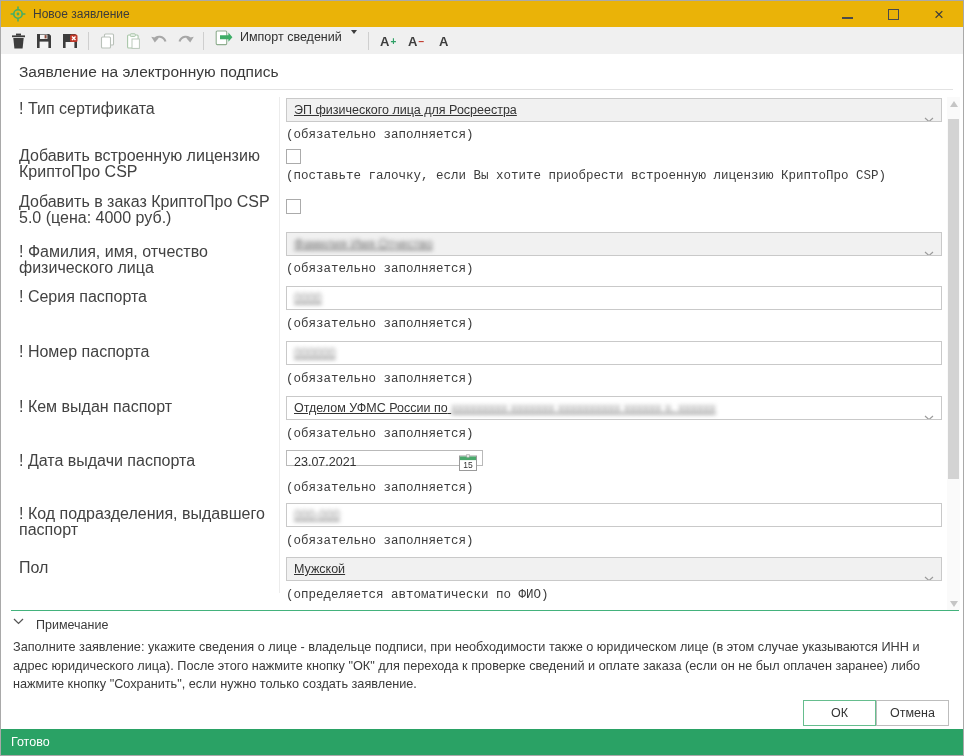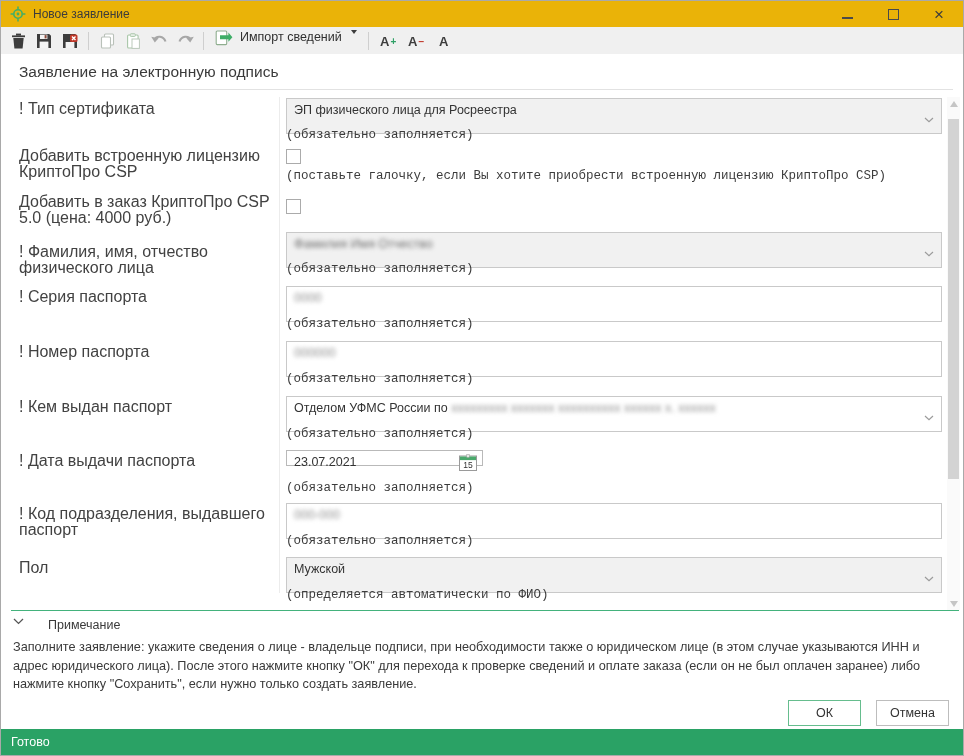--- a/index.html
+++ b/index.html
@@ -59,25 +59,25 @@
     border-bottom: 1px solid #e2e2e2;
   }
   
   .form-area { position: absolute; left: 0; top: 90px; width: 964px; height: 519px; background: #fff; }
   .col-sep { position: absolute; left: 278px; top: 6px; width: 1px; height: 496px; background: #ececec; }
   .row { position: absolute; left: 0; width: 964px; }
   .flabel { position: absolute; left: 18px; top: 3px; width: 258px; font-size: 16px; color: #424242; line-height: 16px; }
   .fctrl { position: absolute; left: 285px; }
   .fhint { position: absolute; left: 285px; font-size: 12.5px; color: #3c3c3c; font-family: Liberation Mono, monospace; }
   .selectbox, .inputbox {
-    position: relative; width: 656px; height: 36px;
+    position: relative; width: 656px; height: 24px;
     border: 1px solid #c9c9c9; background: #fff;
     font-size: 12.5px; color: #333;
     line-height: 22px; padding: 0 22px 0 7px;
-    white-space: nowrap; overflow: hidden;
+    white-space: nowrap; overflow: hidden; text-decoration: underline;
   }
   .selectbox.gray { background: #f1f1f1; border-color: #c9c9c9; }
   .chev { position: absolute; right: 7px; top: 9px; }
   .masked { color: #8f8f8f; filter: blur(2px); }
   .masked-dark { color: #6f6f6f; filter: blur(2px); }
   .checkbox { width: 15px; height: 15px; border: 1px solid #ababab; background: #fff; display: inline-block; }
   .datebox {
     position: relative; width: 197px; height: 16px;
     border: 1px solid #b9b9b9; background: #fff;
     font-size: 12.5px; color: #333; line-height: 23px; padding-left: 7px;
@@ -91,28 +91,28 @@
   .scroll-arrow { position: absolute; left: 0; width: 13px; height: 13px; display:flex; align-items:center; justify-content:center; }
   .arr-up { top: 0; }
   .arr-down { bottom: 0; }
   .tri-up { width:0; height:0; border-left:4.5px solid transparent; border-right:4.5px solid transparent; border-bottom:6px solid #c5c5c5; }
   .tri-down { width:0; height:0; border-left:4.5px solid transparent; border-right:4.5px solid transparent; border-top:6px solid #c5c5c5; }
   .scroll-thumb { position: absolute; left: 1px; top: 22px; width: 11px; height: 360px; background: #d3d3d3; }
   
   .green-rule { position: absolute; left: 10px; right: 4px; top: 609px; border-bottom: 1px solid #43b27c; }
   .note-head {
     position: absolute; left: 12px; top: 617px;
-    display: flex; align-items: flex-start; gap: 24px; font-size: 12.5px; color: #3a3a3a;
+    display: flex; align-items: flex-start; gap: 12px; font-size: 12.5px; color: #3a3a3a;
   }
   .note-text {
     position: absolute; left: 12px; top: 637px; width: 944px;
     font-size: 12.7px; color: #3a3a3a; line-height: 18.5px;
   }
   
-  .footer-buttons { position: absolute; right: 14px; top: 699px; display: flex; gap: 15px; }
+  .footer-buttons { position: absolute; right: 14px; top: 699px; display: flex; gap: 0; }
   .btn {
     width: 73px; height: 26px; background: #fff;
     font-size: 12.5px; color: #333;
     display: flex; align-items: center; justify-content: center;
   }
   .btn-ok { border: 1px solid #66bd8e; }
   .btn-cancel { border: 1px solid #bdbdbd; }
   
   .statusbar {
     position: absolute; left: 0; right: 0; bottom: 0; height: 26px;

